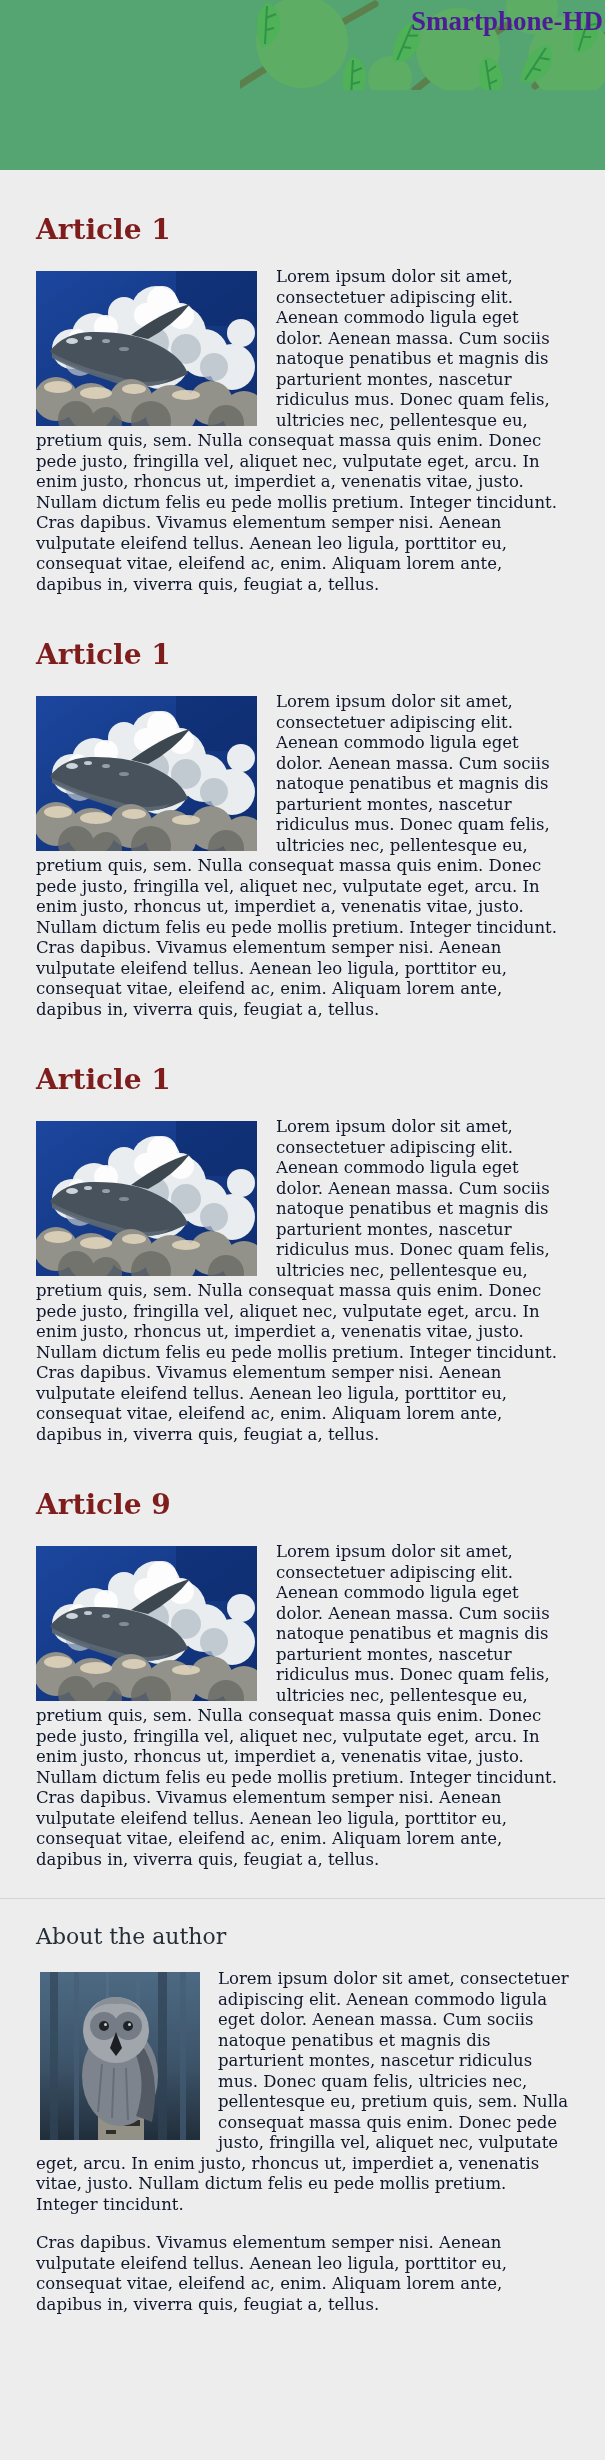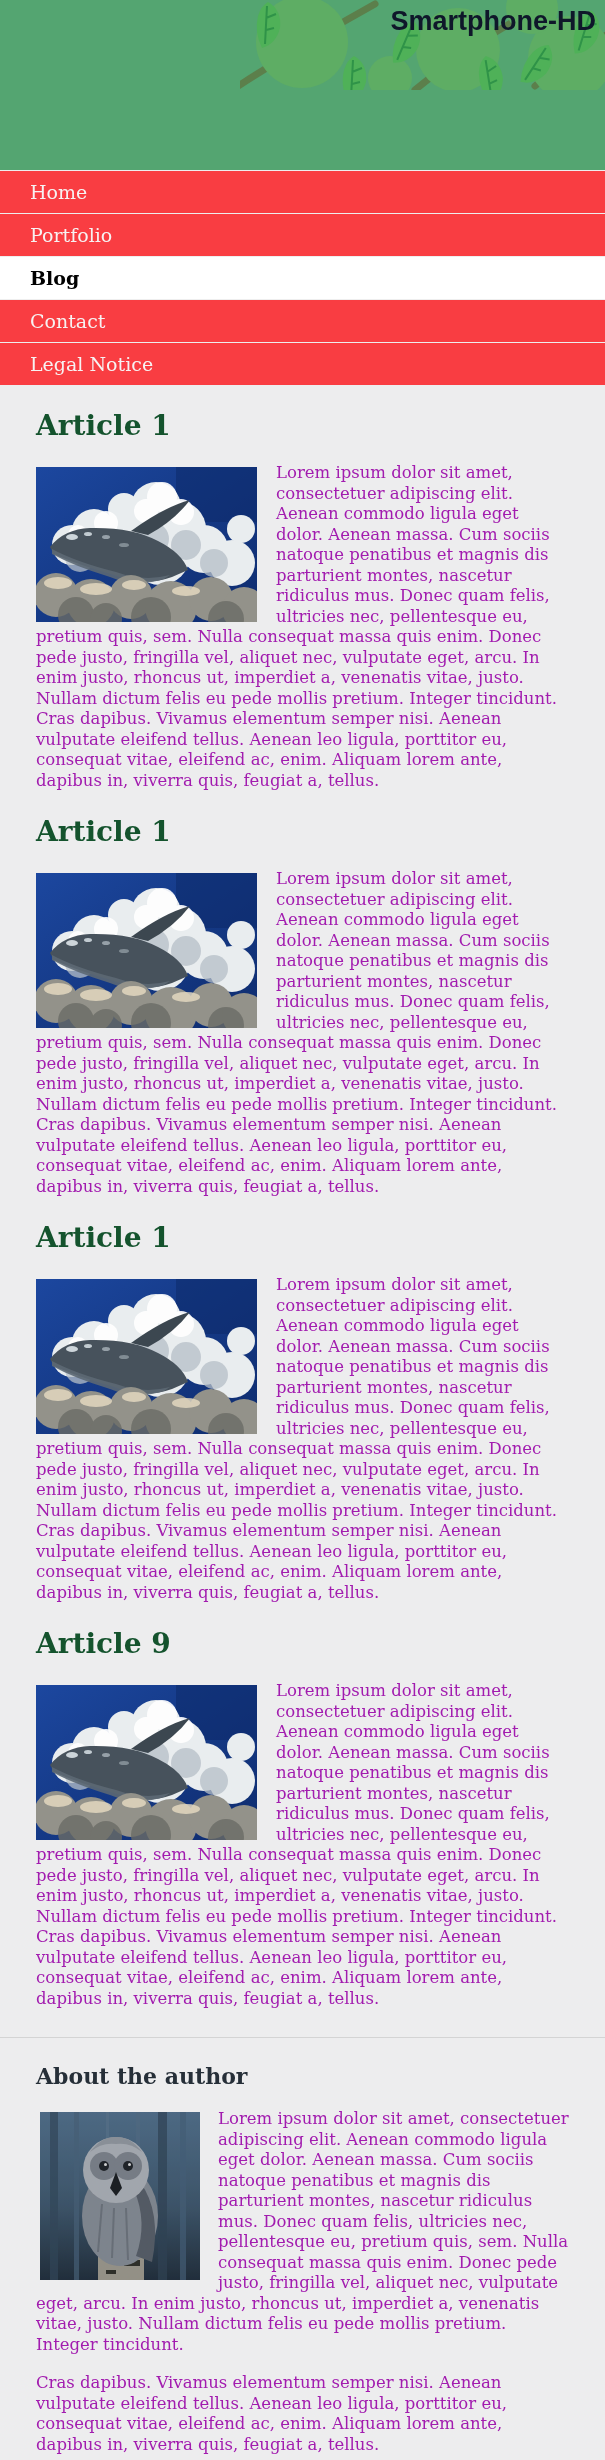--- a/index.html
+++ b/index.html
@@ -15,25 +15,25 @@
   header.site-header {
     height: 170px;
     background: #54a571;
     position: relative;
     overflow: hidden;
   }
   .leaves-wrap { position: absolute; top: 0; right: 0; width: 365px; height: 90px; }
   .site-title {
     position: absolute;
     top: 6px;
-    right: 9px;
-    font-family: Liberation Sans, sans-serif;
+    right: 2px;
+    font-family: Liberation Serif, serif;
     font-weight: bold;
     font-size: 27px;
-    color: #0f172a;
+    color: #4c1d95;
     z-index: 2;
   }
 
   
   nav.main-nav ul { list-style: none; }
   nav.main-nav li a {
     display: block;
     height: 43px;
     line-height: 42px;
     padding-left: 30px;
@@ -48,48 +48,48 @@
     background: #ffffff;
     color: #000000;
     font-weight: bold;
   }
 
   
   main { flex: 1 1 auto; padding: 0 36px 10px 36px; }
   h2.article-title {
     font-size: 28px;
     font-weight: bold;
-    color: #14532d;
-    margin: 24px 0 21px 0;
+    color: #7f1d1d;
+    margin: 43px 0 21px 0;
   }
   article { zoom: 1; }
   article::after, .about-body::after { content: ""; display: block; clear: both; }
   .article-figure {
     float: left;
     width: 221px;
     height: 155px;
     margin: 4px 19px 5px 0;
   }
   .article-figure svg, .about-figure svg { display: block; }
   article p, .about-body p {
     font-size: 16.5px;
     line-height: 20.5px;
-    color: #a21caf;
+    color: #0f172a;
     text-align: left;
   }
 
   
   .about-divider {
     border: 0;
     border-top: 1px solid #d4d4d4;
     margin: 28px -36px 0 -36px;
   }
   h3.about-title {
     font-size: 22px;
-    font-weight: bold;
+    font-weight: normal;
     color: #262f38;
     margin: 25px 0 20px 0;
   }
   .about-figure {
     float: left;
     width: 160px;
     height: 168px;
     margin: 3px 18px 5px 4px;
   }
   .about-body p { margin-bottom: 18px; }
@@ -264,39 +264,20 @@
 
   <header class="site-header">
     <div class="leaves-wrap">
       <svg width="365" height="90">
           <use href="#leaves-art"></use>
         </svg>
     </div>
     <div class="site-title">Smartphone-HD</div>
   </header>
 
-  <nav class="main-nav">
-    <ul>
-      <li>
-        <a href="#">Home</a>
-      </li>
-      <li>
-        <a href="#">Portfolio</a>
-      </li>
-      <li class="active">
-        <a href="#">Blog</a>
-      </li>
-      <li>
-        <a href="#">Contact</a>
-      </li>
-      <li>
-        <a href="#">Legal Notice</a>
-      </li>
-    </ul>
-  </nav>
 
   <main>
 
     <article>
       <h2 class="article-title">Article 1</h2>
       <figure class="article-figure">
         <svg width="221" height="155">
             <use href="#whale-art"></use>
           </svg>
       </figure>

